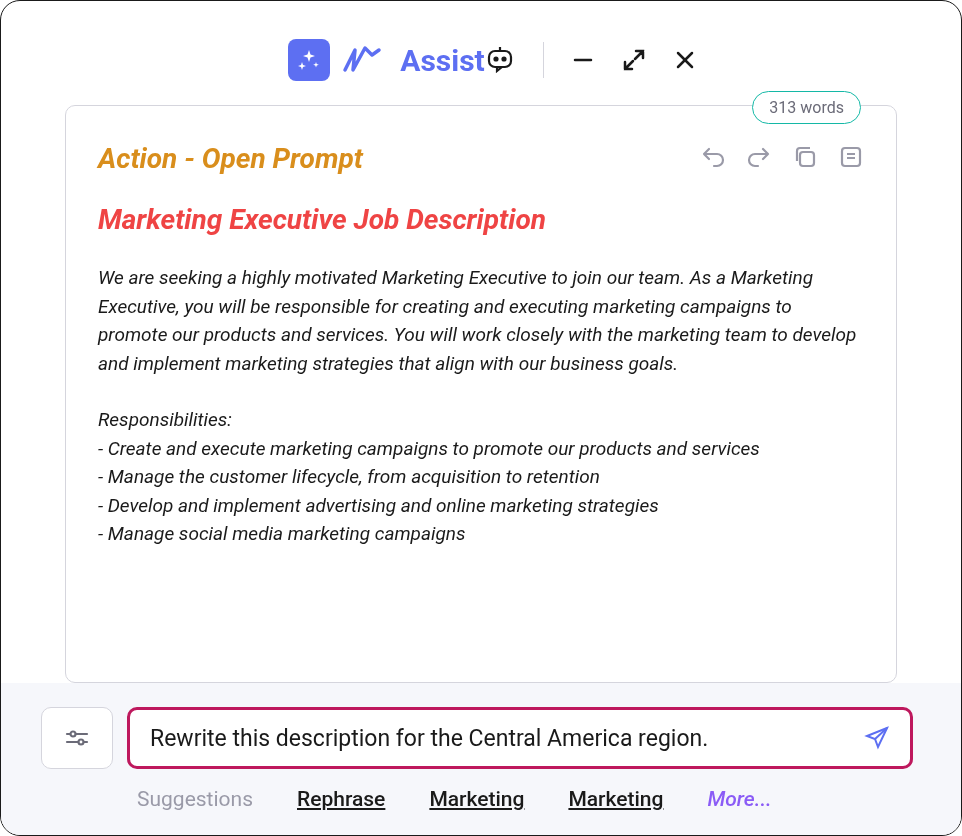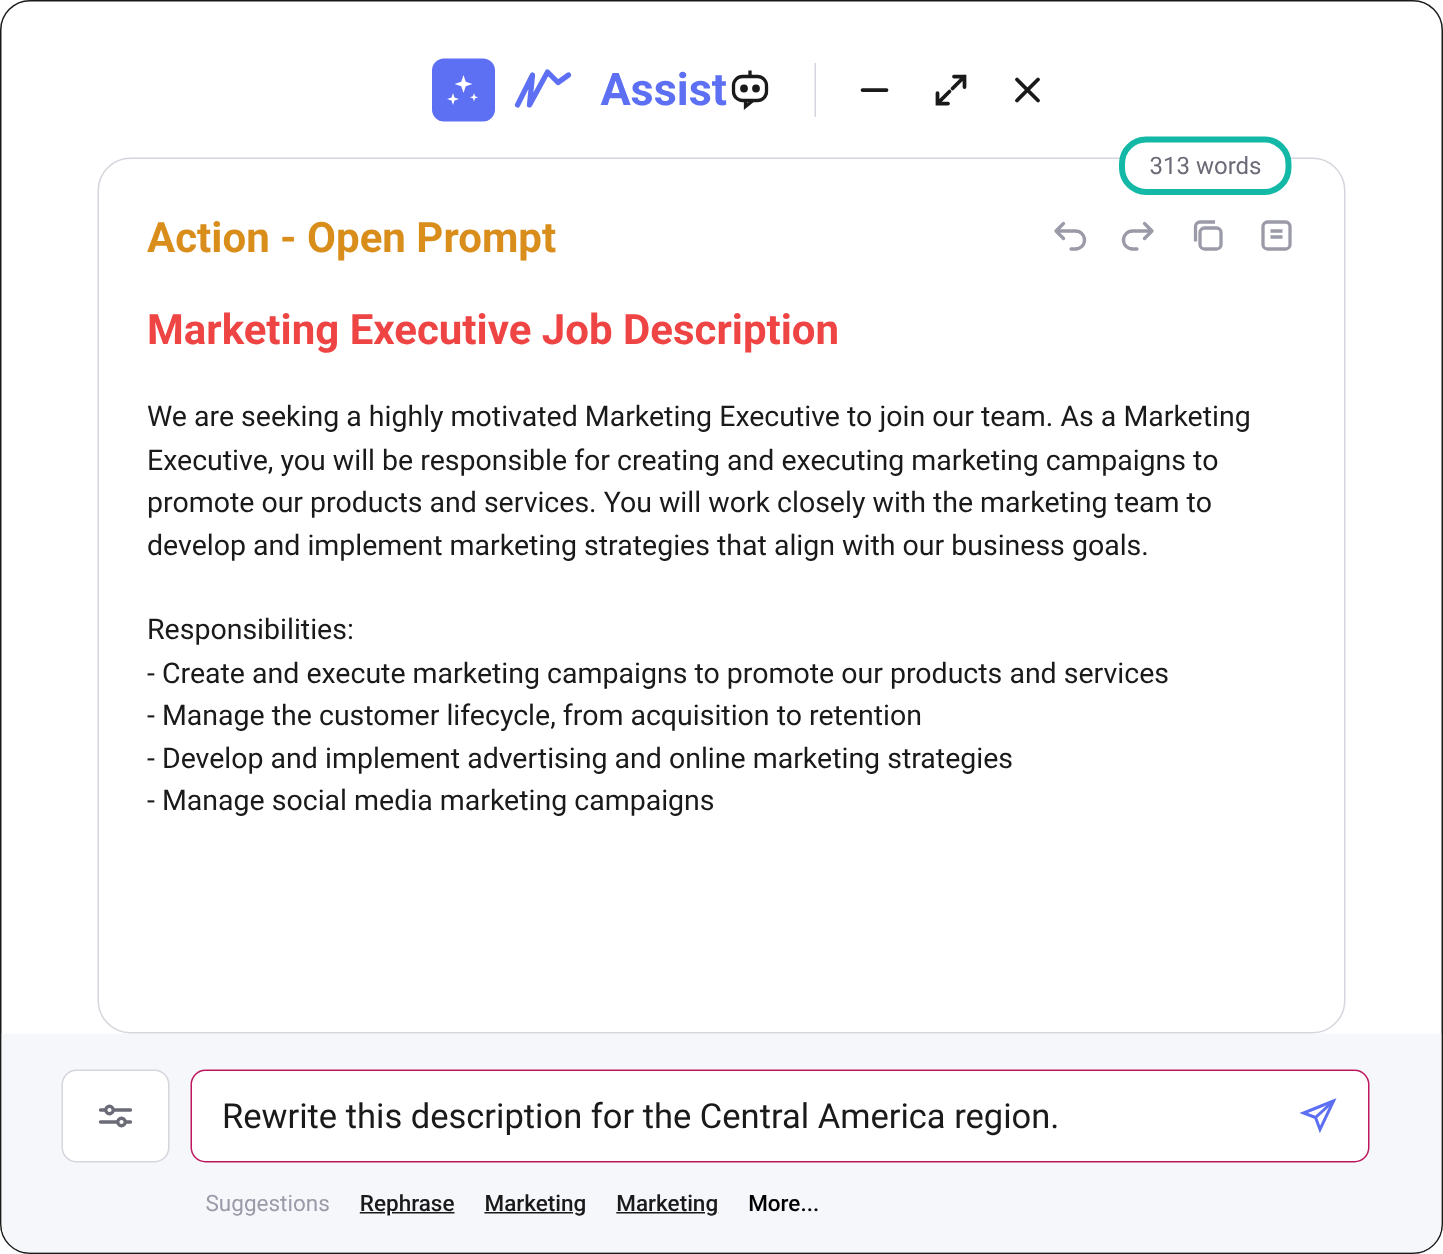--- a/index.html
+++ b/index.html
@@ -80,34 +80,35 @@
       flex: 1;
       padding: 0 64px;
       position: relative;
     }
     
     .word-count-badge {
       position: absolute;
       top: -14px;
       right: 100px;
       background: #fff;
-      border: 4px solid #14b8a6;
+      border: 1px solid #14b8a6;
       border-radius: 18px;
       padding: 6px 16px;
       font-size: 16px;
       color: #6b6b78;
       z-index: 2;
     }
     
     .card {
       border: 1px solid #d5d5dd;
-      border-radius: 22px;
+      border-radius: 10px;
       padding: 36px 32px;
       height: 100%;
       position: relative;
+      font-style: italic;
     }
     
     .card-header {
       display: flex;
       justify-content: space-between;
       align-items: center;
       margin-bottom: 28px;
     }
     
     .card-title {
@@ -169,21 +170,21 @@
       display: flex;
       align-items: center;
       justify-content: center;
       cursor: pointer;
       color: #6b6b78;
     }
     
     .input-box {
       flex: 1;
       background: #fff;
-      border: 1px solid #be185d;
+      border: 3px solid #be185d;
       border-radius: 10px;
       display: flex;
       align-items: center;
       padding: 0 20px;
       height: 62px;
     }
     
     .input-text {
       flex: 1;
       border: none;
@@ -195,40 +196,41 @@
     
     .send-btn {
       color: #5D6FF2;
       cursor: pointer;
       display: flex;
     }
     
     .suggestions-row {
       display: flex;
       align-items: center;
-      gap: 20px;
+      gap: 44px;
       padding-left: 96px;
-      font-size: 15px;
+      font-size: 21px;
     }
     
     .suggestions-label {
       color: #9a9aa8;
     }
     
     .suggestion-link {
       color: #1a1a1a;
       text-decoration: underline;
       cursor: pointer;
       font-weight: 500;
     }
     
     .more-link {
-      color: #000000;
+      color: #8b5cf6;
       cursor: pointer;
       font-weight: 500;
+      font-style: italic;
     }
   </style>
 </head>
 <body>
 
 <div class="container">
   <div class="header">
     <div class="header-left">
       <div class="sparkle-box">
         <svg width="24" height="24" viewBox="0 0 24 24" fill="white">

